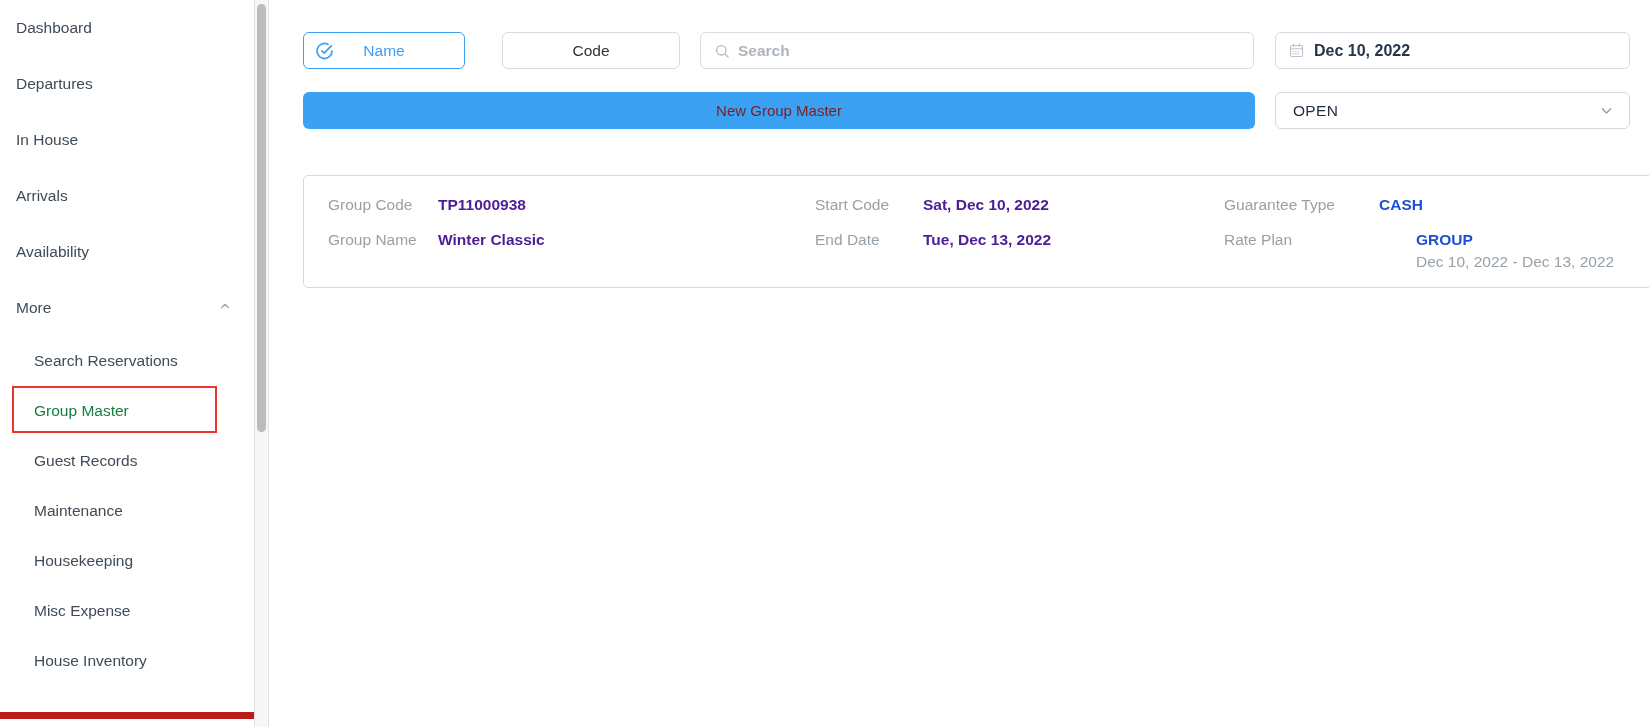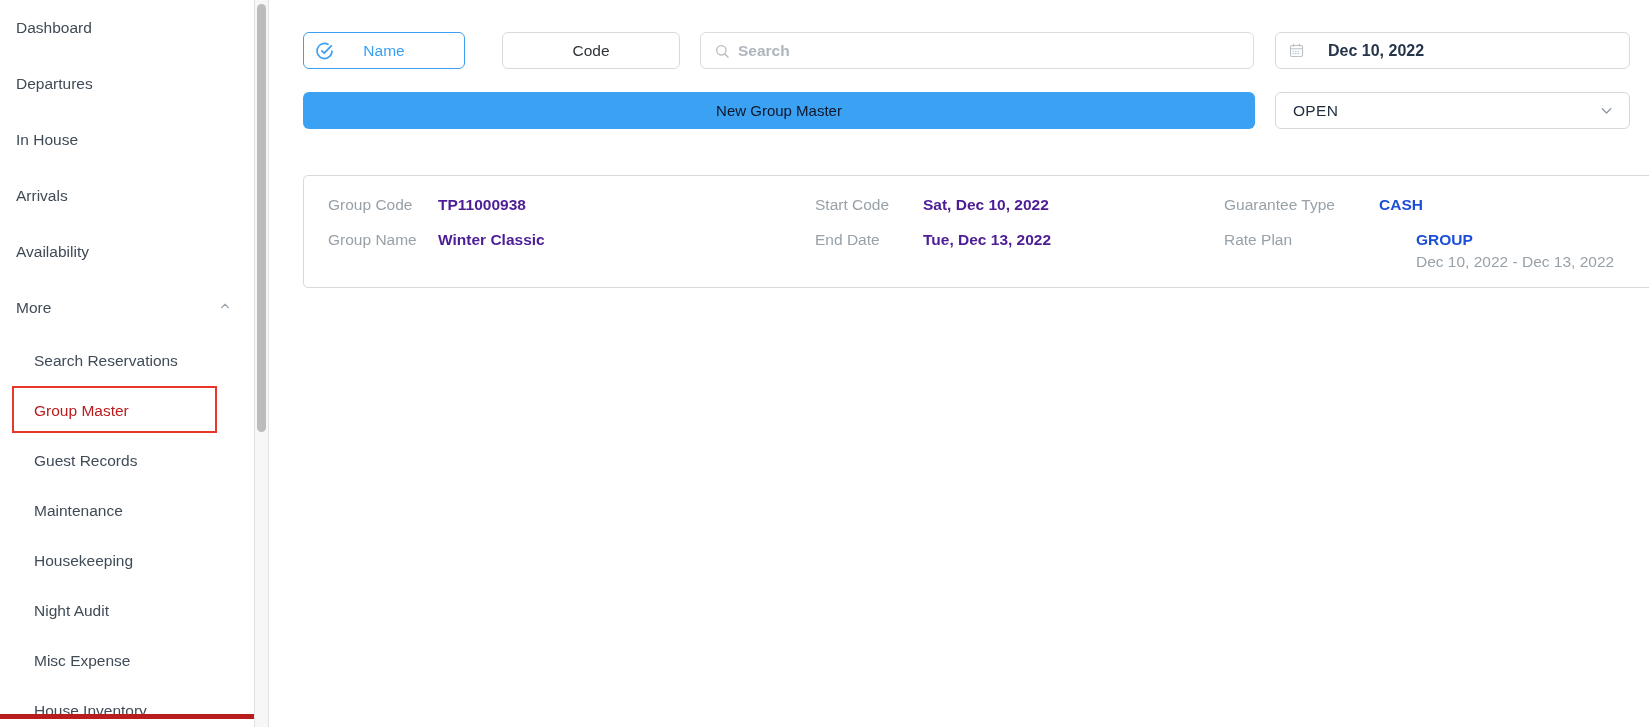--- a/index.html
+++ b/index.html
@@ -2,26 +2,26 @@
 <html><head>
 <meta charset="utf-8">
 <style>
   * { margin:0; padding:0; box-sizing:border-box; }
   html,body { width:1649px; height:727px; background:#fff; overflow:hidden;
               font-family:"Liberation Sans", sans-serif; }
   .stage { position:relative; width:1649px; height:727px; background:#fff; }
 
   
   .sidebar { position:absolute; left:0; top:0; width:254px; height:719px;
-             background:#fff; border-bottom:5px solid #b91c1c; overflow:hidden; }
+             background:#fff; border-bottom:7px solid #b91c1c; overflow:hidden; }
   .nav-item { height:56px; display:flex; align-items:center; padding-left:16px;
               color:#3f4b57; font-size:15.5px; cursor:pointer; position:relative; }
   .nav-sub  { height:50px; padding-left:34px; }
   .nav-item .chev { position:absolute; right:22px; top:50%; transform:translateY(-50%); }
-  .nav-active { color:#b91c1c; }
+  .nav-active { color:#15803d; }
 
   .annotation-box { position:absolute; left:12px; top:386px; width:205px; height:47px;
                     border:2px solid #e8362a; pointer-events:none; z-index:5; }
 
   
   .sb-track { position:absolute; left:254px; top:0; width:15px; height:727px;
               background:#f7f7f7; border-left:1px solid #e2e2e2; border-right:1px solid #e2e2e2; }
   .sb-thumb { position:absolute; left:2px; top:4px; width:9px; height:428px;
               background:#bcbcbc; border-radius:5px; }
 
@@ -38,24 +38,24 @@
                   border:1px solid #dadce0; border-radius:6px; background:#fff;
                   display:flex; align-items:center; padding-left:13px; }
   .search-field svg { flex:none; }
   .search-field input { border:none; outline:none; flex:1; margin-left:8px;
                         font-size:15.5px; color:#3f4b57; font-family:inherit; background:transparent;font-weight:bold; }
   .search-field input::placeholder { color:#aeb5bc; }
 
   .date-field { position:absolute; left:1275px; top:32px; width:355px; height:37px;
                 border:1px solid #d8dade; border-radius:6px; background:#fff;
                 display:flex; align-items:center; padding-left:12px; cursor:pointer; }
-  .date-field .date-text { margin-left:23px; font-size:16px; font-weight:bold; color:#25354a; }
+  .date-field .date-text { margin-left:9px; font-size:16px; font-weight:bold; color:#25354a; }
 
   .btn-primary { left:303px; top:92px; width:952px; height:37px; background:#3ba1f3;
-                 color:#0f172a; font-size:15px; border:none; }
+                 color:#7f1d1d; font-size:15px; border:none; }
 
   .select-box { position:absolute; left:1275px; top:92px; width:355px; height:37px;
                 border:1px solid #d5d8db; border-radius:6px; background:#fff;
                 display:flex; align-items:center; padding:0 14px 0 17px; cursor:pointer;gap:16px; }
   .select-box .sel-text { font-size:15.5px; color:#1f2d3d; letter-spacing:.3px; }
   .select-box .chev { margin-left:auto; display:flex; }
 
   
   .card { position:absolute; left:303px; top:175px; width:1579px; height:113px;
           background:#fff; border:1px solid #d9d9d9; border-radius:5px; cursor:pointer; }
@@ -102,23 +102,20 @@
       <span>Group Master</span>
     </div>
     <div class="nav-item nav-sub">
       <span>Guest Records</span>
     </div>
     <div class="nav-item nav-sub">
       <span>Maintenance</span>
     </div>
     <div class="nav-item nav-sub">
       <span>Housekeeping</span>
-    </div>
-    <div class="nav-item nav-sub">
-      <span>Night Audit</span>
     </div>
     <div class="nav-item nav-sub">
       <span>Misc Expense</span>
     </div>
     <div class="nav-item nav-sub">
       <span>House Inventory</span>
     </div>
   </nav>
 
   <div class="annotation-box"></div>

